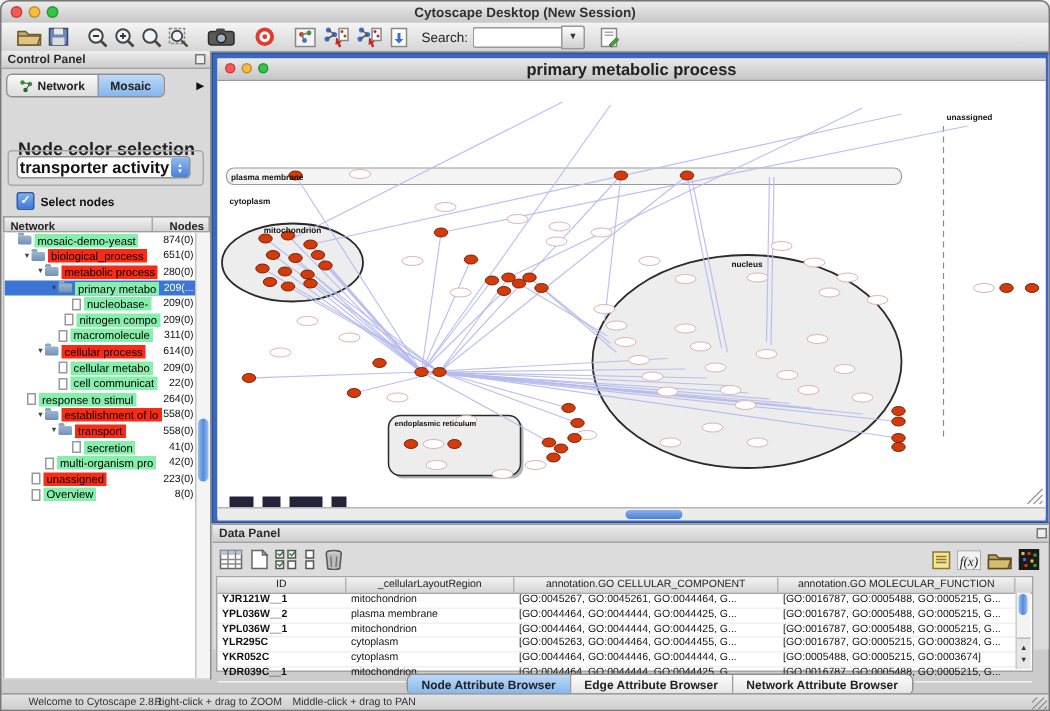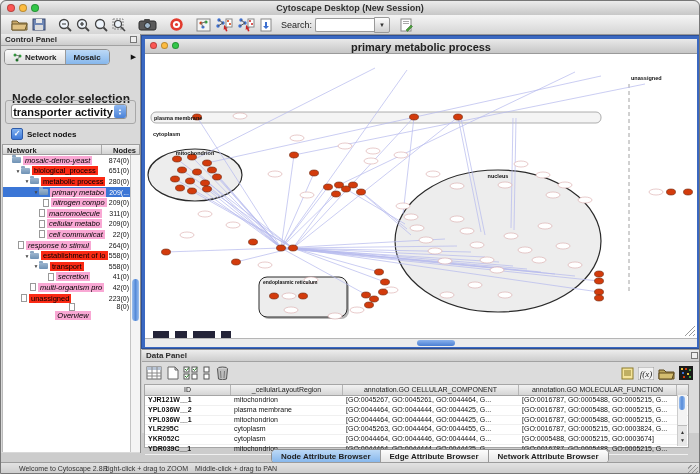--- a/index.html
+++ b/index.html
@@ -47,21 +47,21 @@
   .treethumb{position:absolute;left:1px;top:124px;width:7px;height:42px;border-radius:4px;background:linear-gradient(90deg,#9cc0f0,#558ad8,#9cc0f0);}
   .trow{position:relative;height:10.6px;display:flex;align-items:center;white-space:nowrap;}
   .trow.sel{background:#3b76d6;}
   .tarrow{width:6px;font-size:5px;color:#444;text-align:center;flex:none;}
   .tico{flex:none;margin-right:2px;}
   .ticofolder{width:9px;height:6px;background:linear-gradient(#9db6cf,#6f92b5);border-radius:1px;position:relative;}
   .ticofolder:before{content:"";position:absolute;left:0;top:-2px;width:4px;height:2px;background:#8aa6c2;border-radius:1px 1px 0 0;}
   .ticofile{width:6px;height:8px;background:#fff;border:1px solid #999;box-sizing:border-box;}
   .tlabel{font-size:7.5px;color:#000;padding:0 2px;line-height:9px;}
   .tlabel.red{background:#fb2a14;}
-  .tlabel.green{background:#f9a8d4;font-style:italic;}
+  .tlabel.green{background:#86efac;}
   .tnum{position:absolute;right:2px;font-size:7px;color:#111;}
   .trow.sel .tnum{color:#fff;}
   
   .netframe{position:absolute;left:141px;top:35px;width:558px;height:312px;border:3px solid #3a68c1;background:#fff;box-sizing:border-box;box-shadow:0 0 0 1px #2c4f96;}
   .nettitle{position:relative;height:14px;background:linear-gradient(#e9e9e9,#c6c6c6);border-bottom:1px solid #9a9a9a;}
   .nettitle .title{position:absolute;left:0;right:0;top:2px;text-align:center;font-size:11px;font-weight:bold;color:#222;}
   .netcanvas{position:relative;width:552px;height:284px;background:#fff;overflow:hidden;}
   .hscroll{position:relative;height:8px;background:#ececec;border-top:1px solid #b5b5b5;}
   .hthumb{position:absolute;left:272px;top:1px;width:38px;height:6px;border-radius:3px;background:linear-gradient(#8ab2ec,#4a7fd4);}
   
@@ -280,31 +280,43 @@
           <span class="tico ticofolder"></span>
           <span class="tlabel red">metabolic process</span>
           <span class="tnum">280(0)</span>
         </div>
         <div class="trow sel" style="padding-left: 30px;">
           <span class="tarrow">▼</span>
           <span class="tico ticofolder"></span>
           <span class="tlabel green">primary metabo</span>
           <span class="tnum">209(...</span>
         </div>
+        <div class="trow" style="padding-left: 39px;">
+          <span class="tarrow"></span>
+          <span class="tico ticofile"></span>
+          <span class="tlabel green">nucleobase-</span>
+          <span class="tnum">209(0)</span>
+        </div>
         <div class="trow" style="padding-left: 34px;">
           <span class="tarrow"></span>
           <span class="tico ticofile"></span>
           <span class="tlabel green">nitrogen compo</span>
           <span class="tnum">209(0)</span>
         </div>
         <div class="trow" style="padding-left: 30px;">
           <span class="tarrow"></span>
           <span class="tico ticofile"></span>
           <span class="tlabel green">macromolecule</span>
           <span class="tnum">311(0)</span>
+        </div>
+        <div class="trow" style="padding-left: 21px;">
+          <span class="tarrow">▼</span>
+          <span class="tico ticofolder"></span>
+          <span class="tlabel red">cellular process</span>
+          <span class="tnum">614(0)</span>
         </div>
         <div class="trow" style="padding-left: 30px;">
           <span class="tarrow"></span>
           <span class="tico ticofile"></span>
           <span class="tlabel green">cellular metabo</span>
           <span class="tnum">209(0)</span>
         </div>
         <div class="trow" style="padding-left: 30px;">
           <span class="tarrow"></span>
           <span class="tico ticofile"></span>
@@ -340,21 +352,21 @@
           <span class="tico ticofile"></span>
           <span class="tlabel green">multi-organism pro</span>
           <span class="tnum">42(0)</span>
         </div>
         <div class="trow" style="padding-left: 12px;">
           <span class="tarrow"></span>
           <span class="tico ticofile"></span>
           <span class="tlabel red">unassigned</span>
           <span class="tnum">223(0)</span>
         </div>
-        <div class="trow" style="padding-left: 12px; flex-direction: column;">
+        <div class="trow" style="padding-left: 12px;">
           <span class="tarrow"></span>
           <span class="tico ticofile"></span>
           <span class="tlabel green">Overview</span>
           <span class="tnum">8(0)</span>
         </div>
       </div>
     <div class="treescroll">
         <div class="treethumb"></div>
       </div>
   </div>

